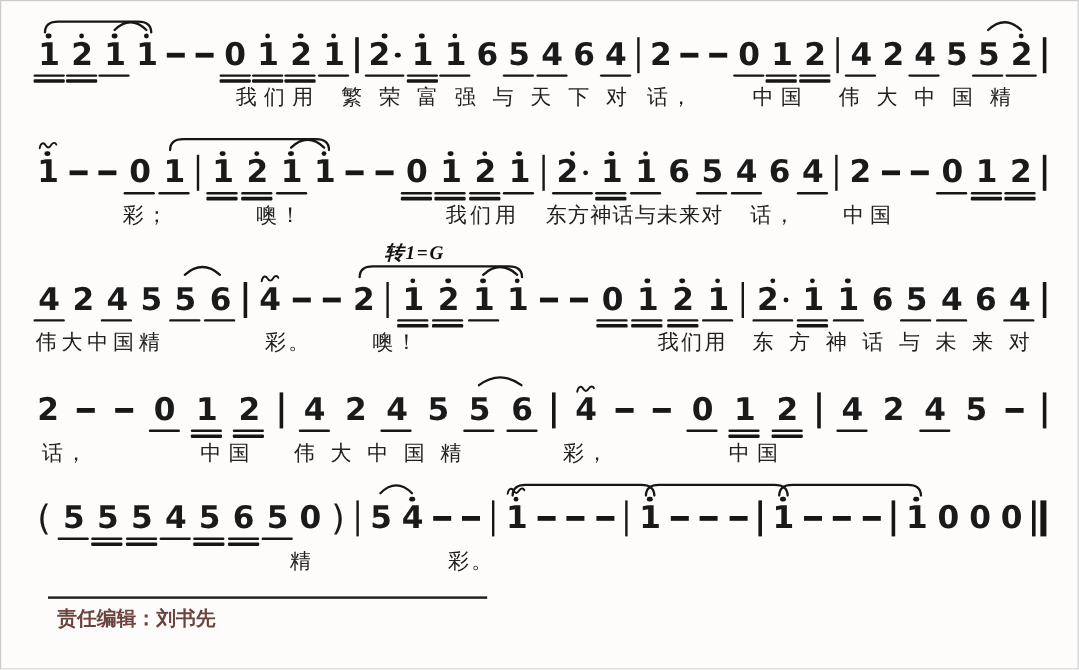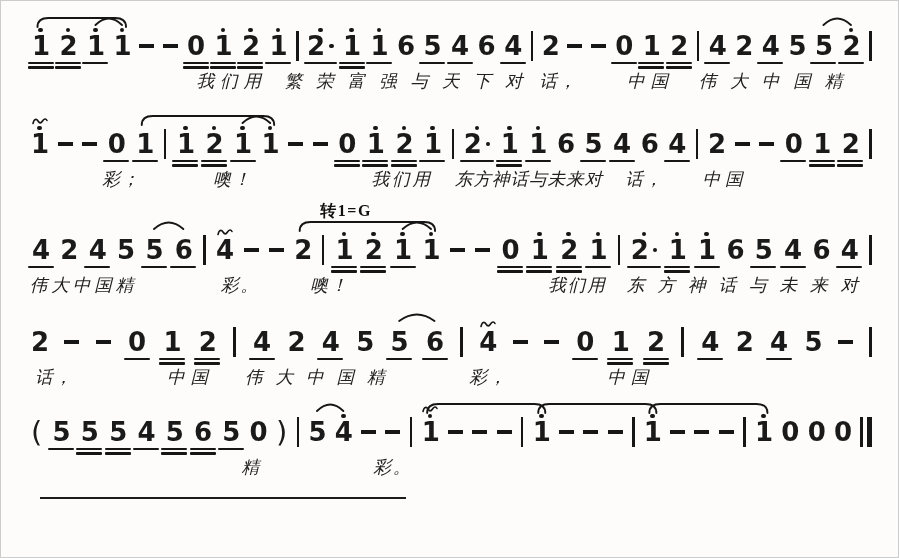--- a/index.html
+++ b/index.html
@@ -31,21 +31,21 @@
   .bar.thick{width:5px;margin-left:3.5px;}
   .paren .main{font-size:29px;font-weight:400;}
   .below{
     align-self:stretch;height:11px;padding-top:2px;
     display:flex;flex-direction:column;align-items:center;gap:2.2px;
   }
   .ul{width:calc(100% + 7px);min-width:19px;height:2.3px;background:#161616;border-radius:1px;display:block;}
   .lyric{
     position:absolute;top:54px;white-space:nowrap;
     font-family:"Liberation Serif","DejaVu Serif",serif;
-    font-size:17.5px;font-weight:500;color:#202020;font-style:italic;
+    font-size:17.5px;font-weight:500;color:#202020;
   }
   .key-label{
     position:absolute;font-weight:bold;font-size:16px;letter-spacing:1.5px;
     font-family:"Liberation Serif","DejaVu Serif",serif;color:#111;white-space:nowrap;
   }
   #slur-overlay{position:absolute;left:0;top:0;pointer-events:none;}
   #slur-overlay path{stroke:#161616;stroke-width:1.9;fill:none;stroke-linecap:round;}
   .footer-sep{position:absolute;top:496px;left:4.4%;width:40.8%;border-top:2.2px solid #1c1c1c;}
   .editor-credit{
     position:absolute;top:504px;left:5.2%;
@@ -983,21 +983,21 @@
             </span>
             <span class="below"></span>
           </span>
         </div>
         <span class="lyric" style="left: 3.2%; letter-spacing: 4px;">伟大中国精</span>
         <span class="lyric" style="left: 24.5%; letter-spacing: 2px;">彩。</span>
         <span class="lyric" style="left: 34.5%; letter-spacing: 2px;">噢！</span>
         <span class="lyric" style="left: 61%; letter-spacing: 2px;">我们用</span>
         <span class="lyric" style="left: 69.8%; letter-spacing: 13px;">东方神话与未来对</span>
       </div>
-      <div class="key-label" style="left: 35.6%; top: 200px;">转1=G</div>
+      <div class="key-label" style="left: 35.6%; top: 200px; font-style: italic;">转1=G</div>
       <div class="system" style="top: 310px;">
         <div class="notes">
           <span class="tok">
             <span class="above"></span>
             <span class="main">
               <b>2</b>
             </span>
             <span class="below"></span>
           </span>
           <span class="tok">
@@ -1517,13 +1517,14 @@
       <path d="M 153 228 Q 167.6640625 215 182.328125 228"></path>
       <path d="M 298.703125 230 Q 298.703125 221 309.703125 221 L 423.03125 221 Q 434.03125 221 434.03125 230"></path>
       <path d="M 401.65625 228 Q 415.84375 215 430.03125 228"></path>
       <path d="M 398.15625 320 Q 415.828125 307 433.5 320"></path>
       <path d="M 315.984375 410 Q 329.171875 397 342.359375 410"></path>
       <path d="M 426.171875 412 Q 426.171875 403 437.171875 403 L 533.265625 403 Q 544.265625 403 544.265625 412"></path>
       <path d="M 537.265625 412 Q 537.265625 403 548.265625 403 L 644.359375 403 Q 655.359375 403 655.359375 412"></path>
       <path d="M 648.359375 412 Q 648.359375 403 659.359375 403 L 755.453125 403 Q 766.453125 403 766.453125 412"></path>
     </svg>
   <div class="footer-sep"></div>
+  <div class="editor-credit" style="color: rgb(106, 68, 60);">责任编辑：刘书先</div>
 </div>
 
 </body></html>

